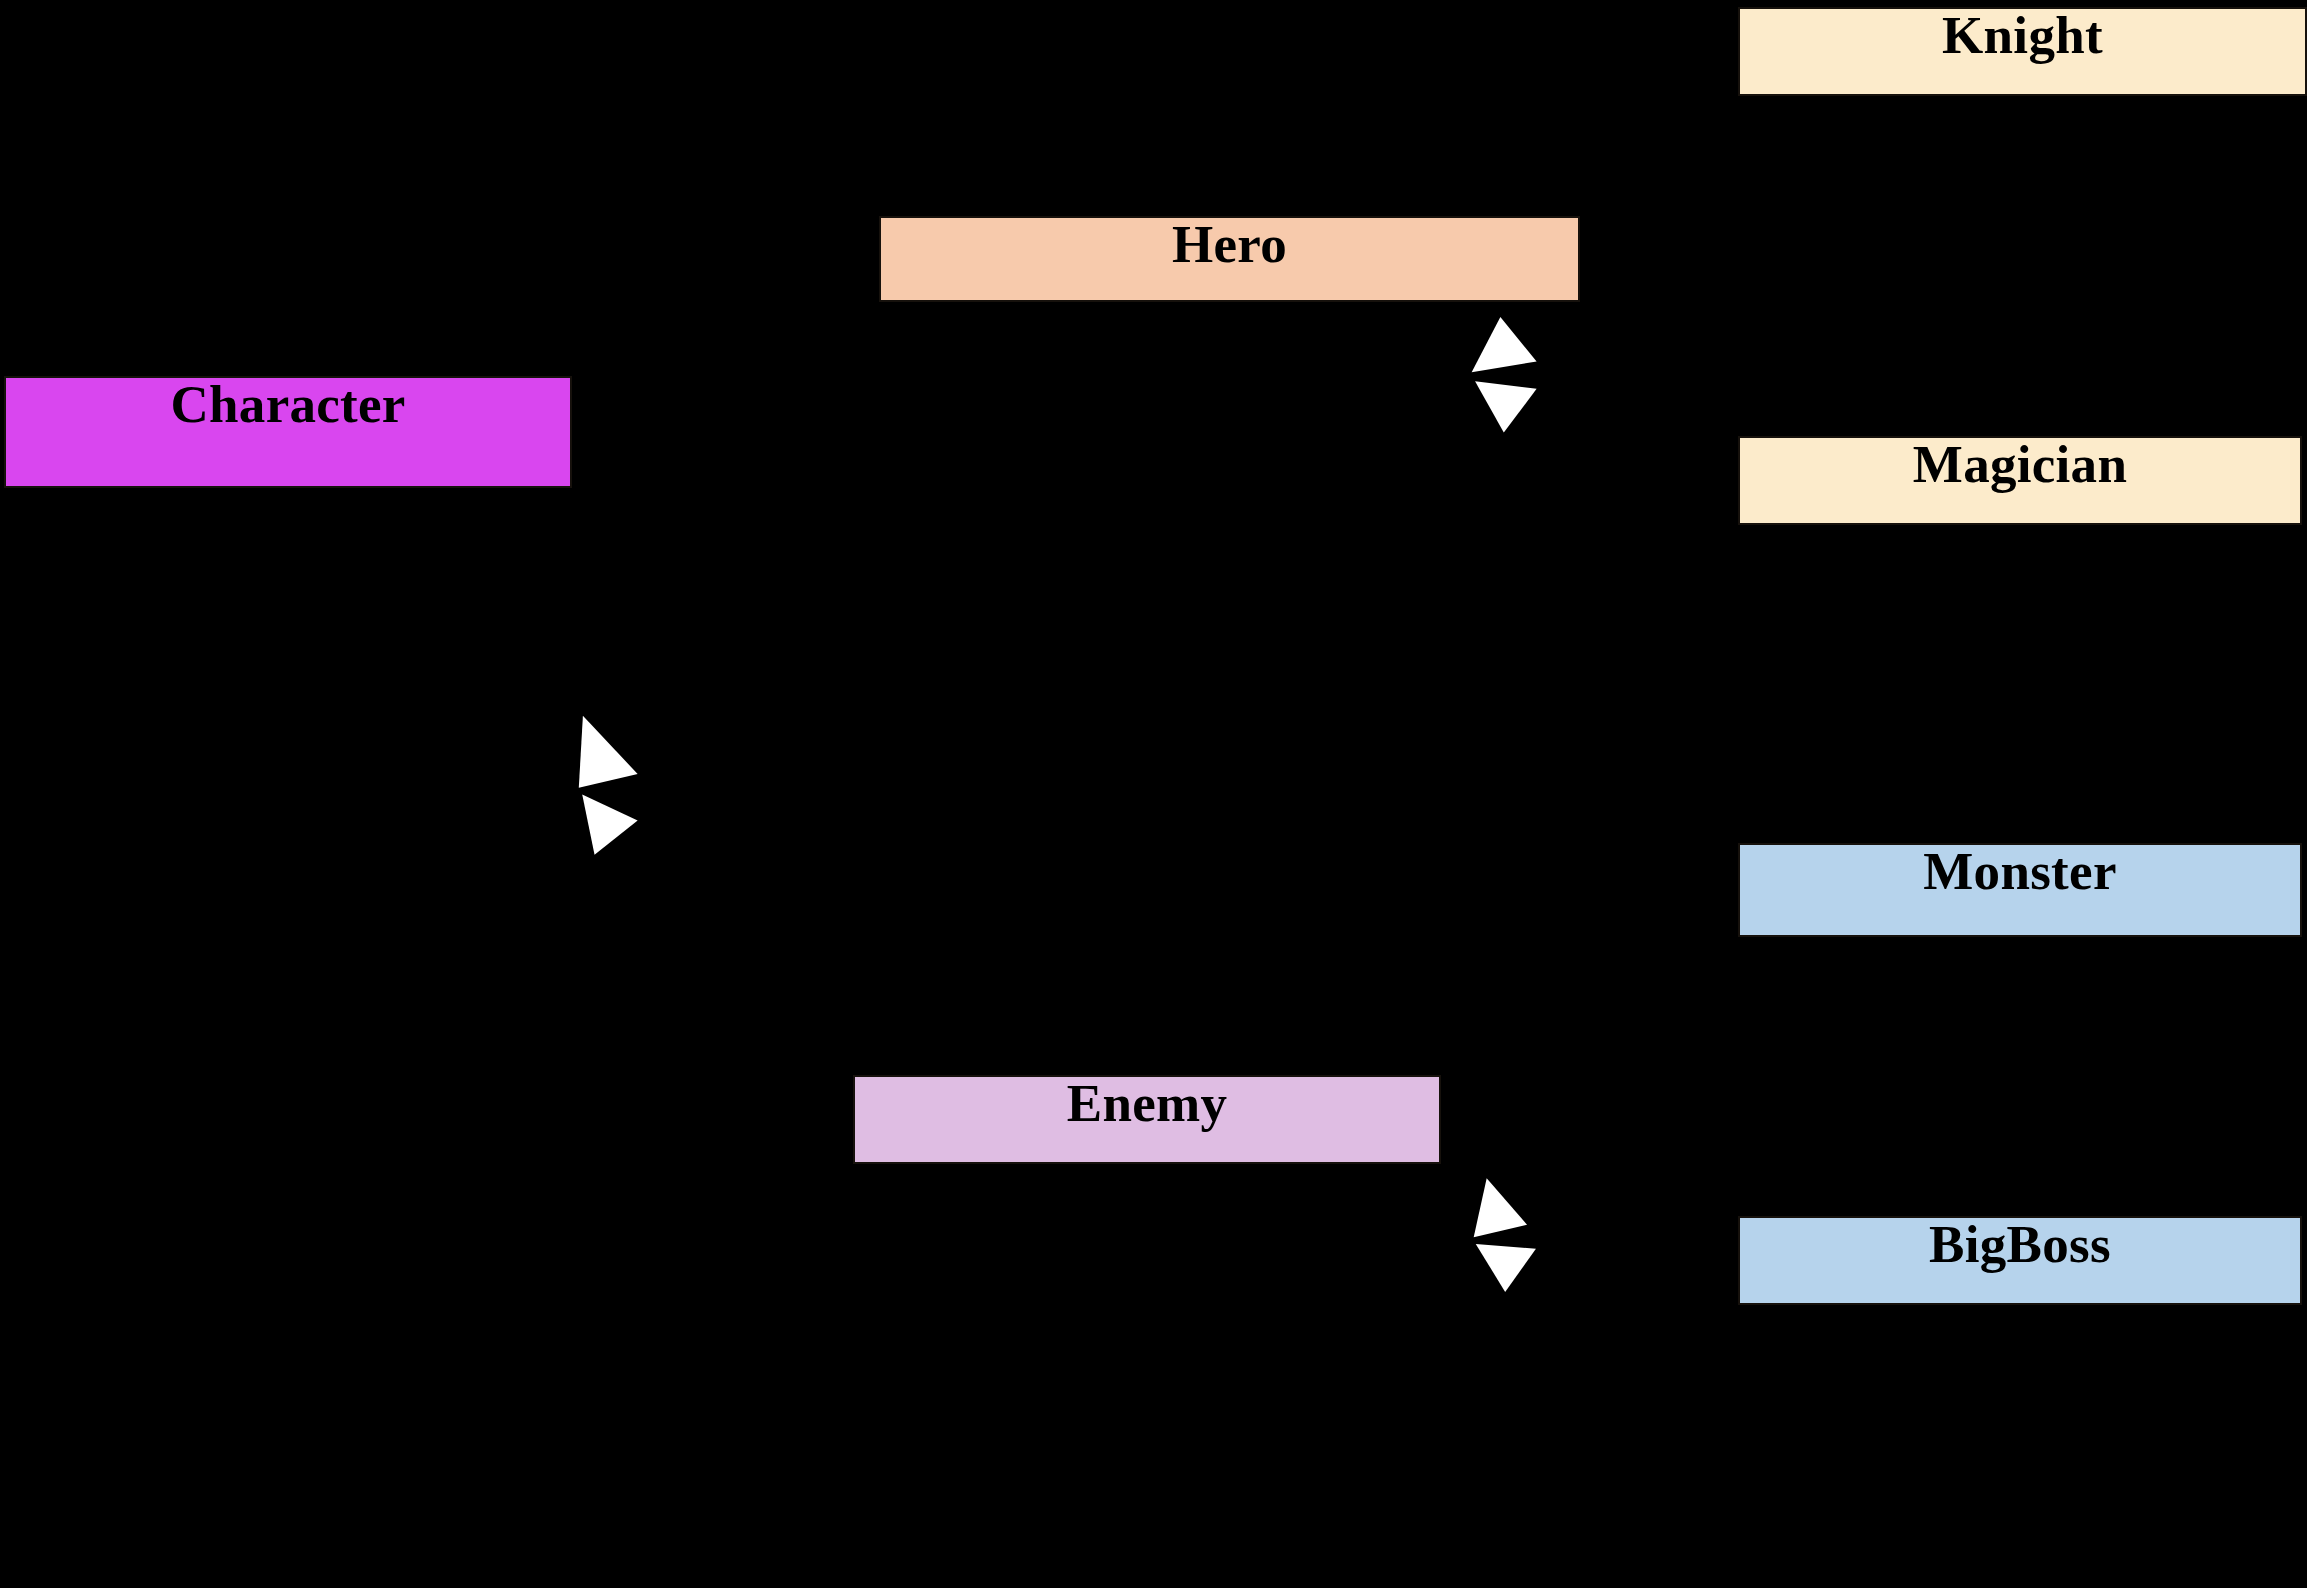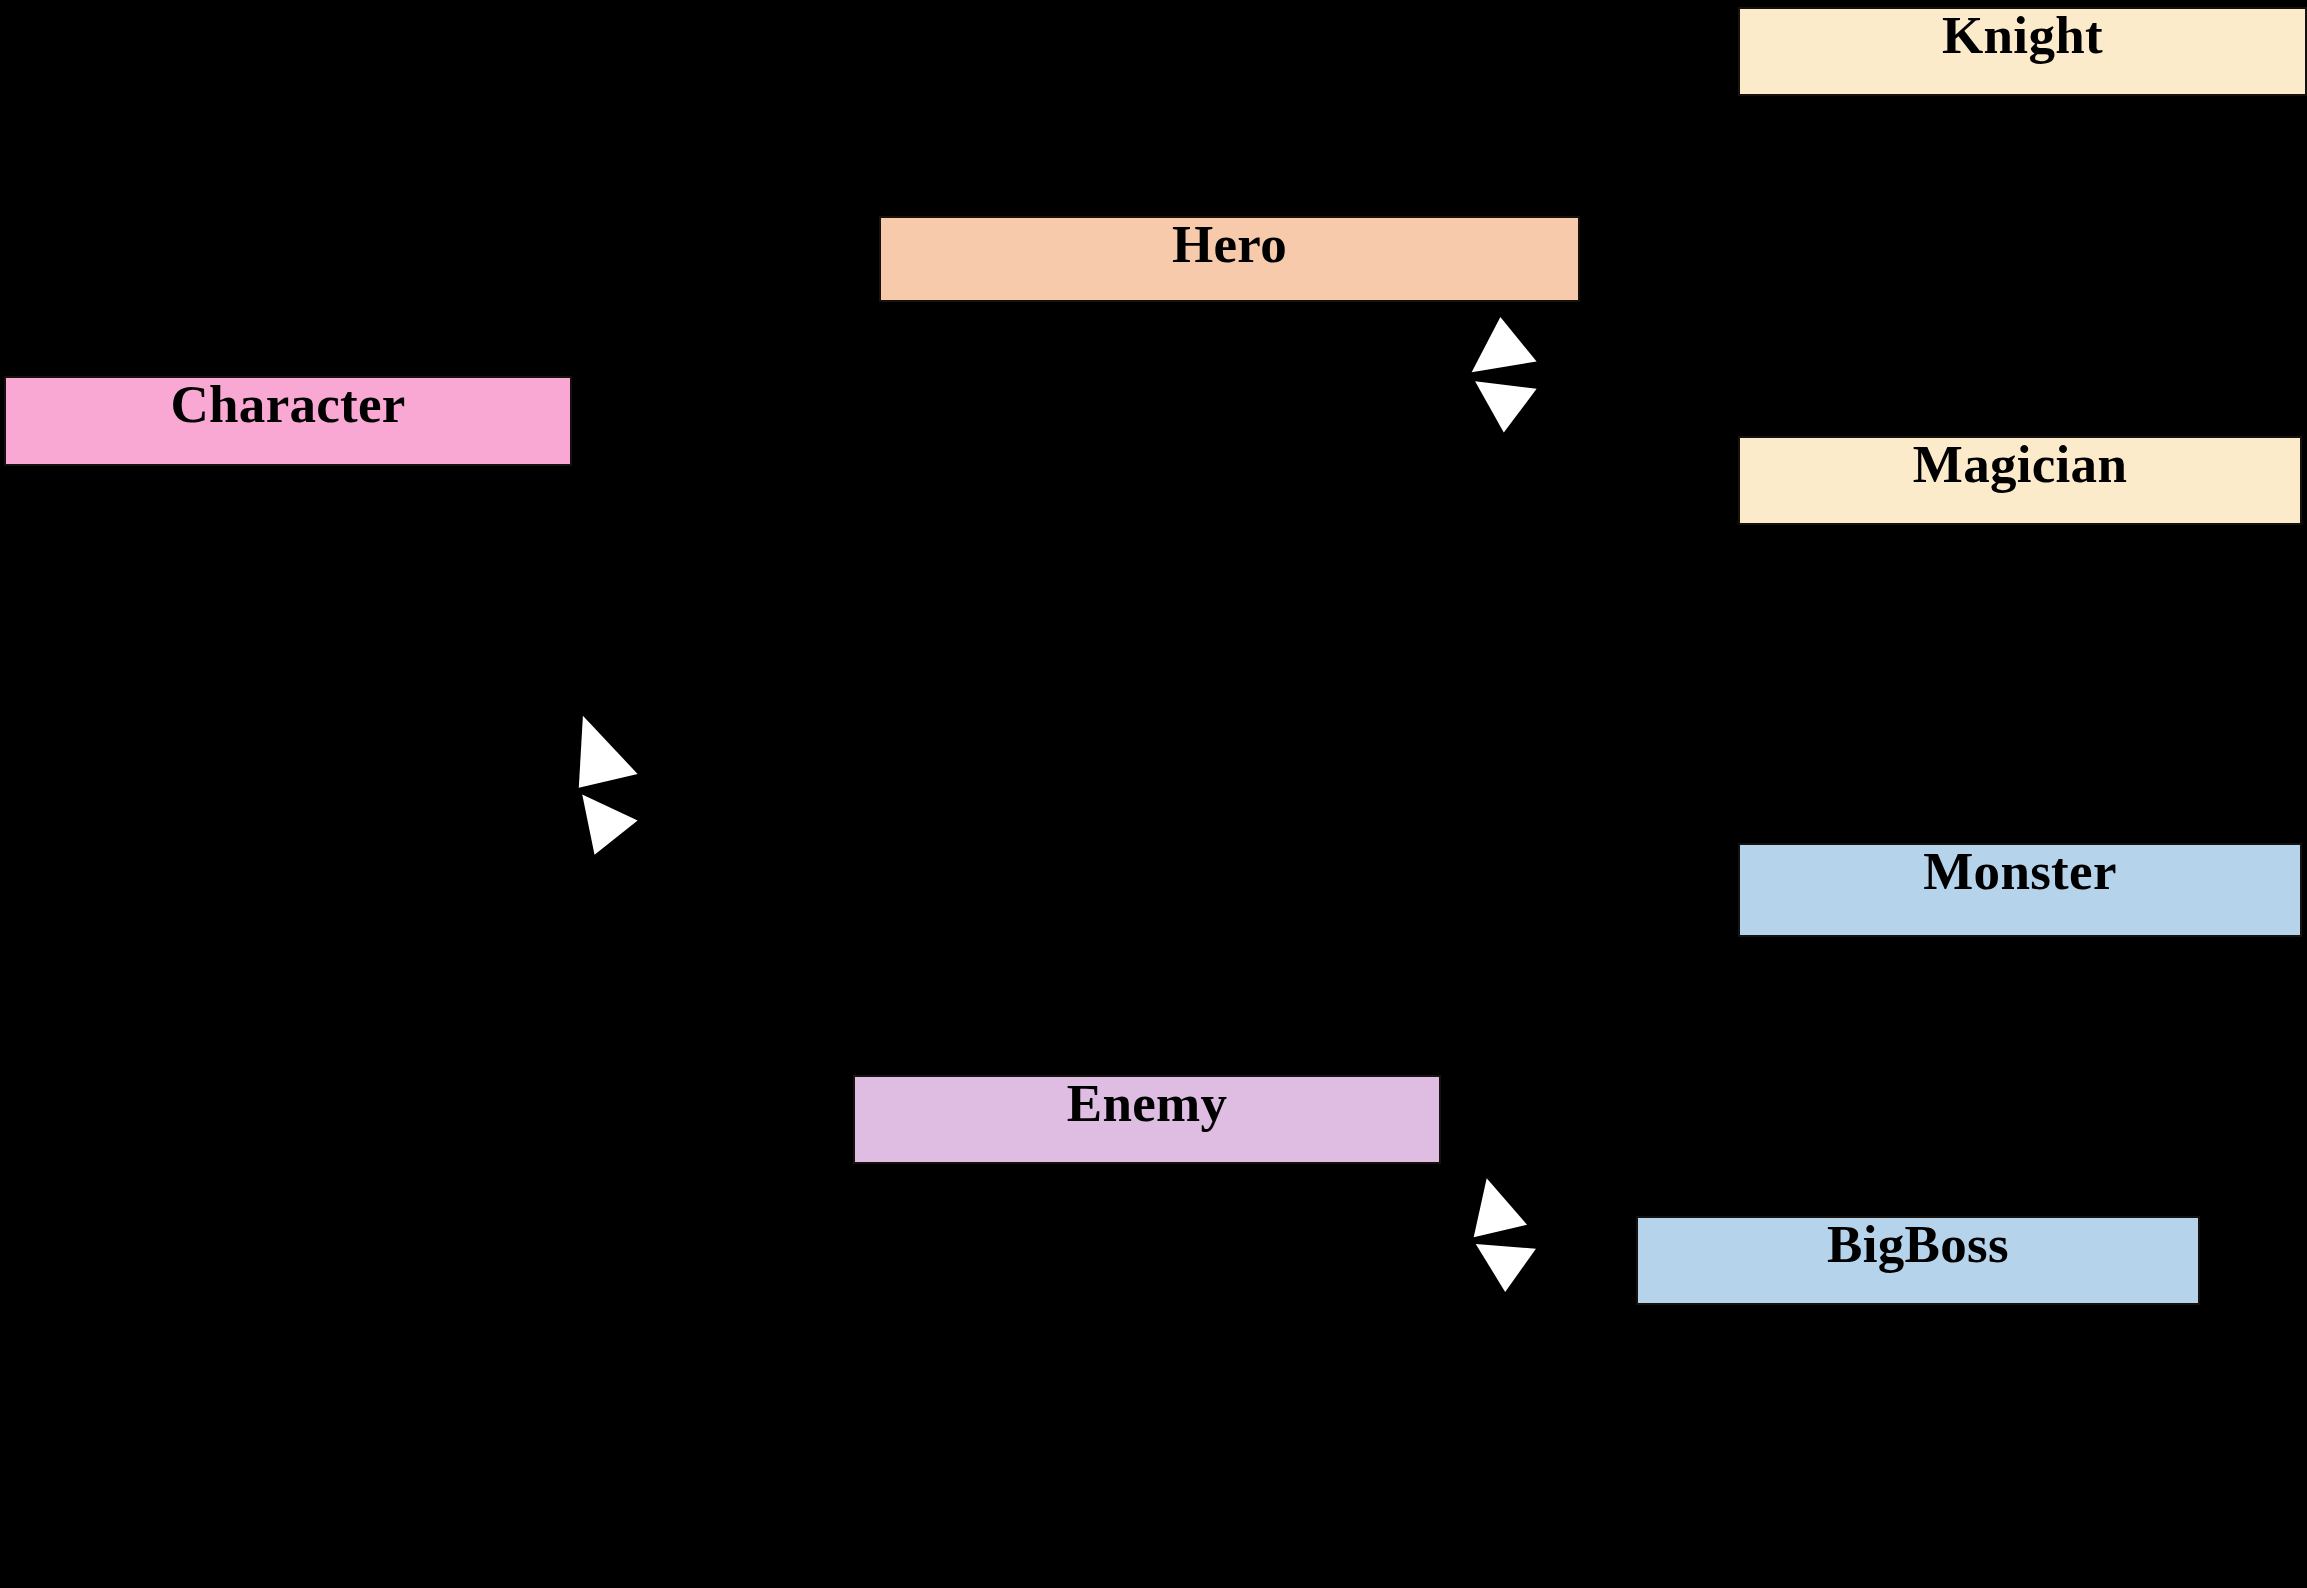--- a/index.html
+++ b/index.html
@@ -61,21 +61,21 @@
     <g fill="#ffffff">
       <polygon points="852,1046 932,1131 846,1151"></polygon>
       <polygon points="851,1161 932,1199 869,1249"></polygon>
       <polygon points="2193,463 2246,528 2151,544"></polygon>
       <polygon points="2156,557 2246,568 2198,632"></polygon>
       <polygon points="2173,1722 2232,1790 2154,1808"></polygon>
       <polygon points="2157,1818 2245,1825 2200,1888"></polygon>
     </g>
   </svg>
 
-  <div class="class-box" style="left: 4.1px; top: 376px; width: 568px; height: 90px; background: #f9a8d4; border-color: rgb(22, 17, 12);">
+  <div class="class-box" style="left: 4.1px; top: 376px; width: 568px; height: 112px; background: #d946ef; border-color: rgb(22, 17, 12);">
     <span class="class-label" style="color: rgb(0, 0, 0);">Character</span>
   </div>
 
   <div class="class-box" style="left: 879px; top: 216px; width: 701px; height: 86px; background: rgb(247, 202, 172); border-color: rgb(22, 17, 12);">
     <span class="class-label" style="color: rgb(0, 0, 0);">Hero</span>
   </div>
 
   <div class="class-box" style="left: 853px; top: 1075px; width: 588px; height: 89px; background: rgb(223, 189, 227); border-color: rgb(22, 17, 12);">
     <span class="class-label" style="color: rgb(0, 0, 0);">Enemy</span>
   </div>
@@ -85,18 +85,18 @@
   </div>
 
   <div class="class-box" style="left: 1738px; top: 436px; width: 564px; height: 89px; background: rgb(252, 235, 203); border-color: rgb(22, 17, 12);">
     <span class="class-label" style="color: rgb(0, 0, 0);">Magician</span>
   </div>
 
   <div class="class-box" style="left: 1738px; top: 843px; width: 564px; height: 94px; background: rgb(182, 211, 236); border-color: rgb(22, 17, 12);">
     <span class="class-label" style="color: rgb(0, 0, 0);">Monster</span>
   </div>
 
-  <div class="class-box" style="left: 1636px; top: 1216px; width: 564px; height: 89px; background: rgb(182, 211, 236); border-color: rgb(22, 17, 12);">
+  <div class="class-box" style="left: 1738px; top: 1216px; width: 564px; height: 89px; background: rgb(182, 211, 236); border-color: rgb(22, 17, 12);">
     <span class="class-label" style="color: rgb(0, 0, 0);">BigBoss</span>
   </div>
 
 </div>
 
 
 </body></html>

